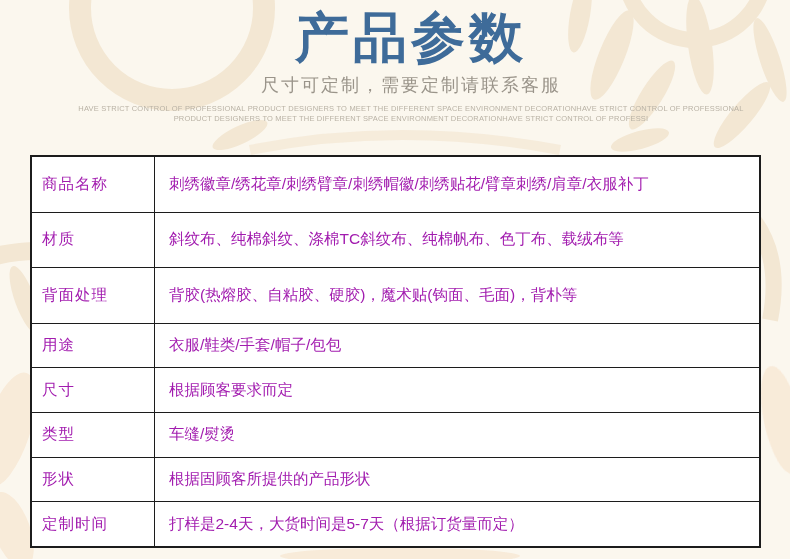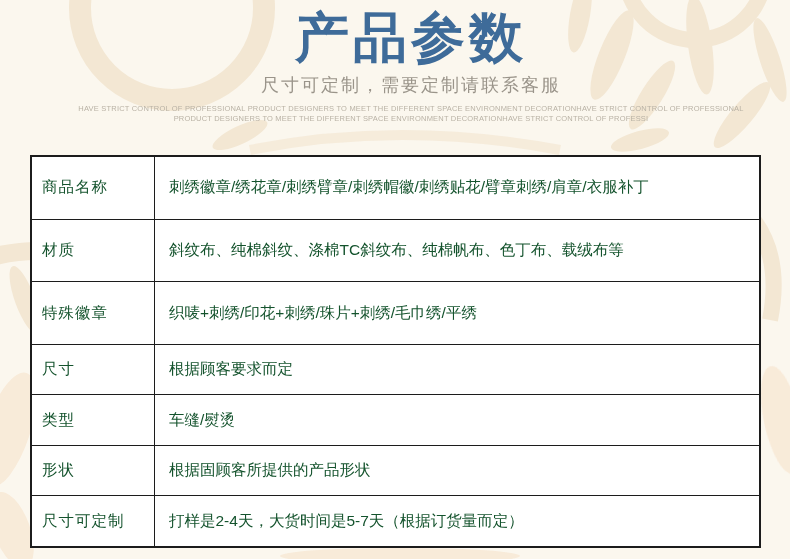--- a/index.html
+++ b/index.html
@@ -51,21 +51,21 @@
     table-layout:fixed;
   }
   .param-table, .param-table td{
     border:1px solid #1c1c1c;
   }
   .param-table{
     border:2px solid #1c1c1c;
   }
   .param-table td{
     font-size:15.5px;
-    color:#14532d;
+    color:#a21caf;
     vertical-align:middle;
     padding:0;
     overflow:hidden;
     white-space:nowrap;
   }
   .param-table td.label{
     width:112px;
     padding-left:10px;
     letter-spacing:1px;
   }
@@ -121,33 +121,37 @@
   <tbody>
     <tr class="tall">
       <td class="label">商品名称</td>
       <td class="value">刺绣徽章/绣花章/刺绣臂章/刺绣帽徽/刺绣贴花/臂章刺绣/肩章/衣服补丁</td>
     </tr>
     <tr class="tall">
       <td class="label">材质</td>
       <td class="value">斜纹布、纯棉斜纹、涤棉TC斜纹布、纯棉帆布、色丁布、载绒布等</td>
     </tr>
     <tr class="tall">
-      <td class="label">特殊徽章</td>
-      <td class="value">织唛+刺绣/印花+刺绣/珠片+刺绣/毛巾绣/平绣</td>
+      <td class="label">背面处理</td>
+      <td class="value">背胶(热熔胶、自粘胶、硬胶)，魔术贴(钩面、毛面)，背朴等</td>
+    </tr>
+    <tr class="short">
+      <td class="label">用途</td>
+      <td class="value">衣服/鞋类/手套/帽子/包包</td>
     </tr>
     <tr class="short">
       <td class="label">尺寸</td>
       <td class="value">根据顾客要求而定</td>
     </tr>
     <tr class="short">
       <td class="label">类型</td>
       <td class="value">车缝/熨烫</td>
     </tr>
     <tr class="short">
       <td class="label">形状</td>
       <td class="value">根据固顾客所提供的产品形状</td>
     </tr>
     <tr class="short">
-      <td class="label">尺寸可定制</td>
+      <td class="label">定制时间</td>
       <td class="value">打样是2-4天，大货时间是5-7天（根据订货量而定）</td>
     </tr>
   </tbody>
 </table>
 
 </body></html>

